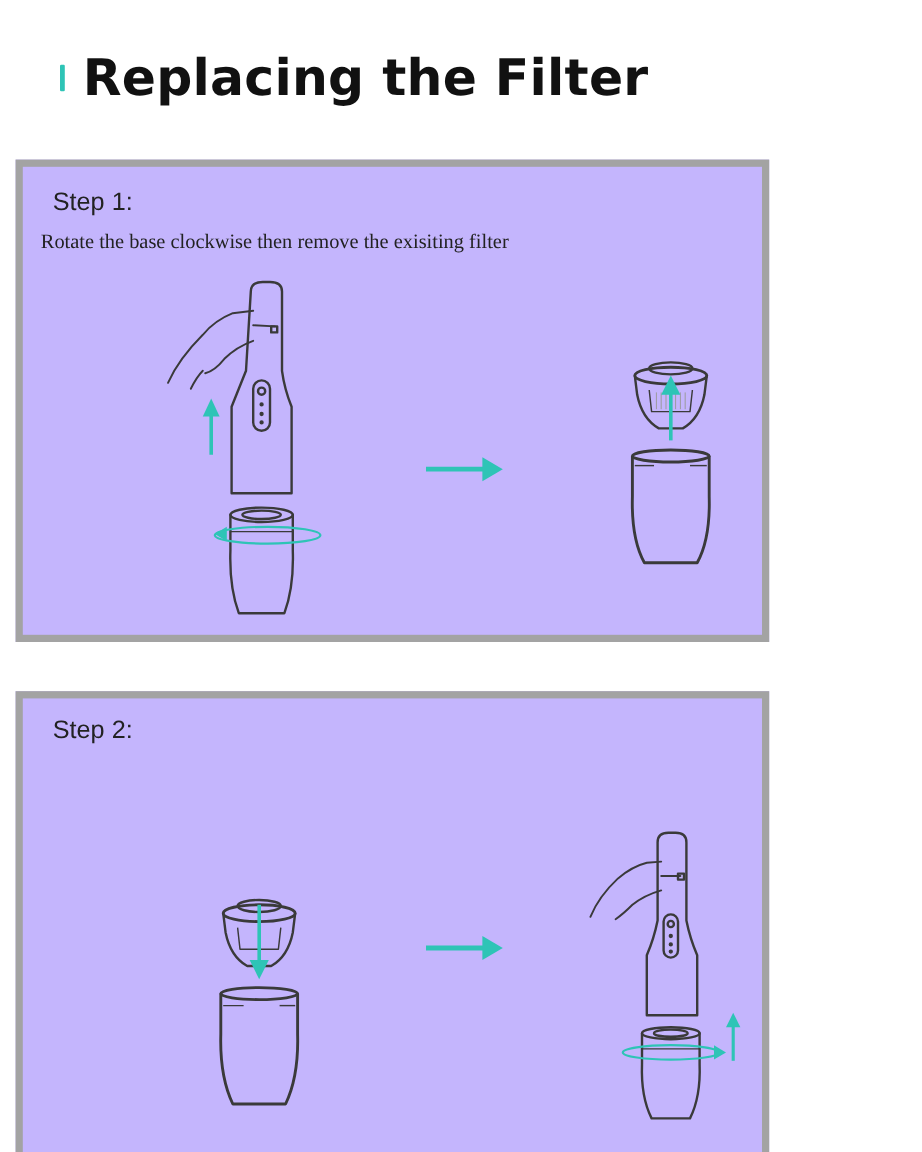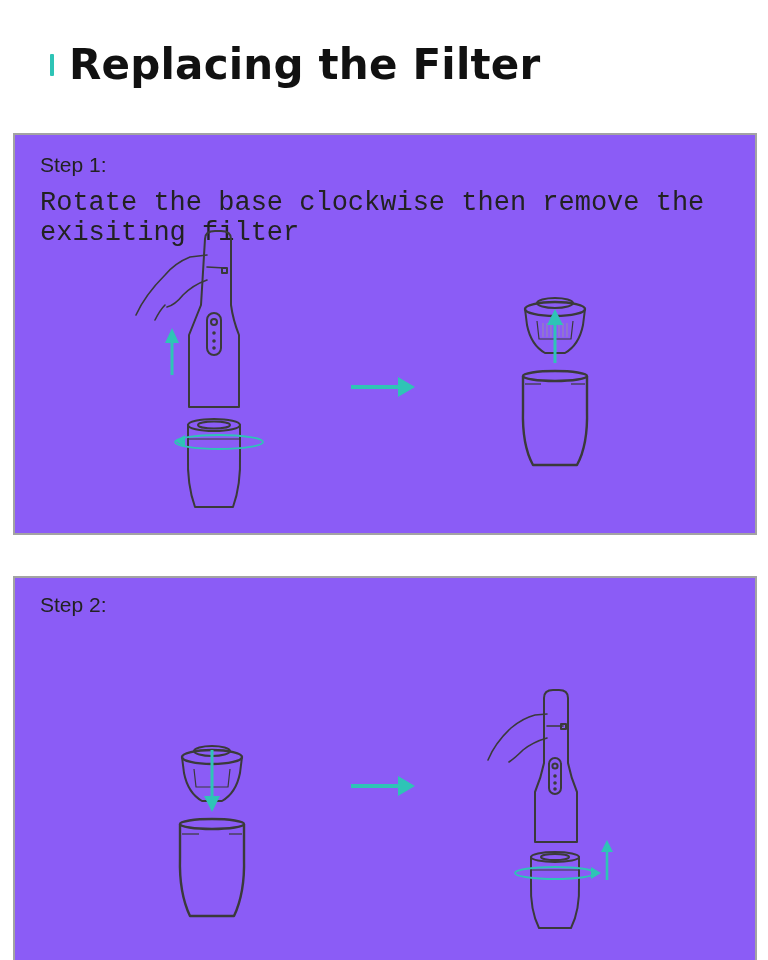--- a/index.html
+++ b/index.html
@@ -1,25 +1,25 @@
 <!DOCTYPE html>
 <html><head>
 <meta charset="utf-8">
 <style>
   html, body { margin:0; padding:0; background:#ffffff; }
   body { width:768px; height:960px; position:relative; overflow:hidden;
          font-family:"DejaVu Sans", "Liberation Sans", sans-serif; color:#1a1a1a; }
   .title-wrap { position:absolute; left:50px; top:42px; height:44px; display:flex; align-items:center; }
   .title-bar { width:4px; height:22px; background:#2ec4b6; border-radius:1px; margin-right:15px; margin-top:2px; }
   .title { font-size:42px; font-weight:bold; letter-spacing:0.2px; color:#111; }
-  .panel { position:absolute; left:13px; width:744px; border:2px solid #a3a3a3; box-sizing:border-box; background:#8b5cf6; }
+  .panel { position:absolute; left:13px; width:628px; border:6px solid #a3a3a3; box-sizing:border-box; background:#c4b5fd; }
   .panel.p1 { top:133px; height:402px; }
   .panel.p2 { top:544px; height:402px;margin-top:32px; }
   .step-label { position:absolute; left:25px; font-size:21px; font-weight:300; color:#222; font-family:"Liberation Sans", sans-serif; }
-  .step-desc { position:absolute; left:25px; font-size:27px; color:#222; font-family:Liberation Mono, monospace; }
+  .step-desc { position:absolute; left:15px; font-size:17px; color:#222; font-family:Liberation Serif, serif; }
   .p1 .step-label { top:18px; }
   .p1 .step-desc { top:53px; }
   .p2 .step-label { top:15px; }
   .p2 .step-desc { top:49px; }
   .illus { position:absolute; left:0; top:0; }
 </style>
 </head>
 <body>
 
 <div class="title-wrap">

